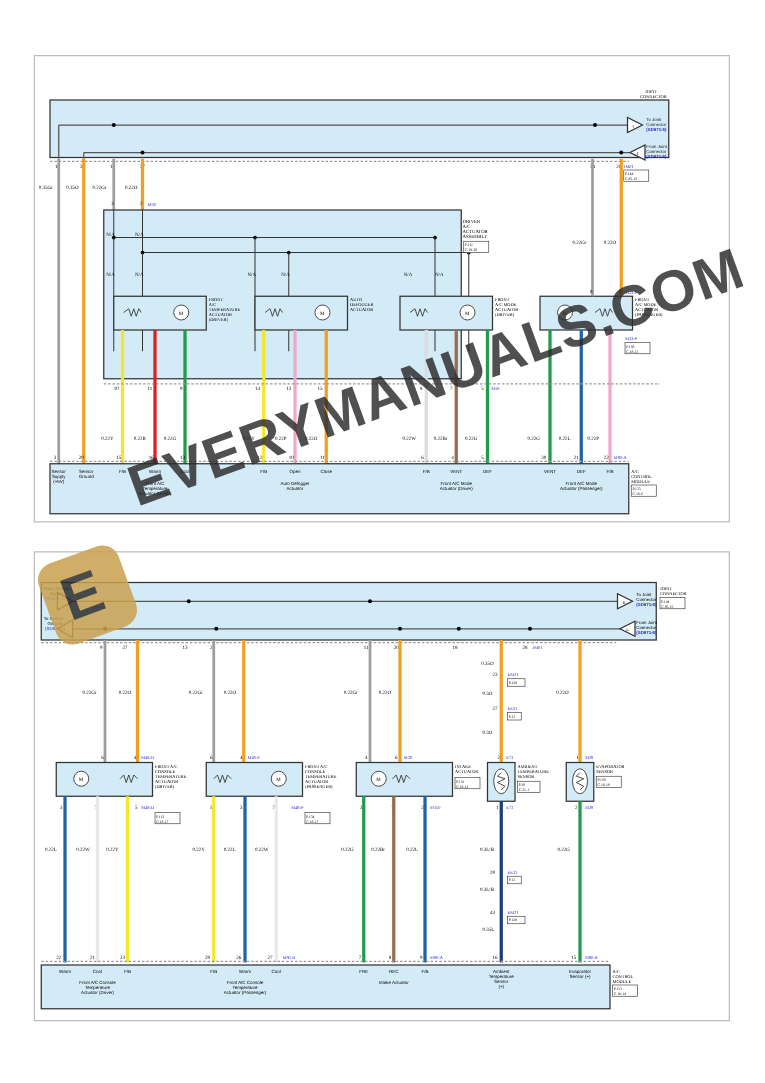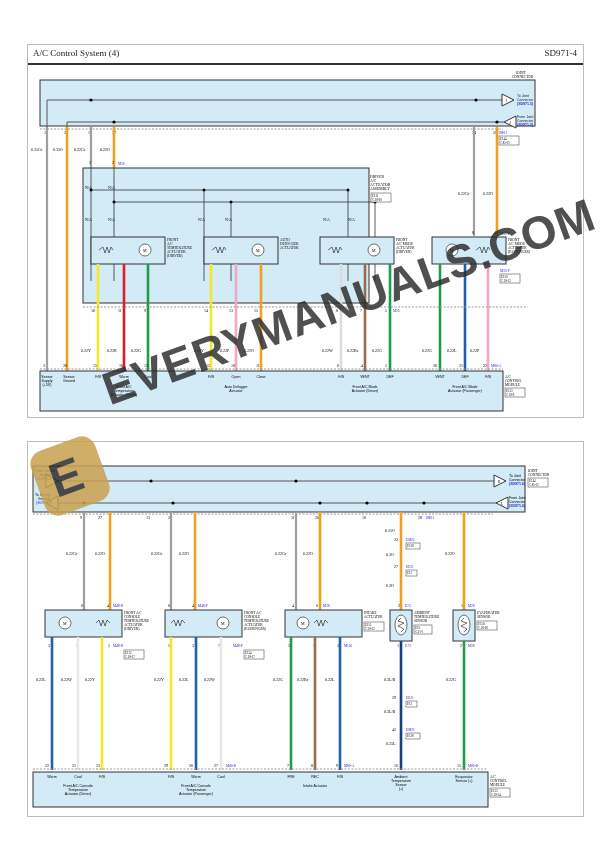--- a/index.html
+++ b/index.html
@@ -13,24 +13,20 @@
   svg{position:absolute;left:0;top:0;}
   .tiny{font-family:"Liberation Sans",sans-serif;}
   .wm{position:absolute;left:95px;top:365px;font-family:"Liberation Sans",sans-serif;font-weight:bold;font-size:46px;color:#2a2a2a;opacity:.82;transform:rotate(-20deg);transform-origin:left top;letter-spacing:1px;white-space:nowrap;}
   .logo{position:absolute;left:36px;top:442px;width:68px;height:68px;background:#c9a14e;border-radius:14px;transform:rotate(-20deg);opacity:.85;}
   .logo span{position:absolute;left:14px;top:6px;font-family:"Liberation Sans",sans-serif;font-weight:bold;font-size:48px;color:#2d2d2d;}
 </style>
 </head>
 <body>
 
 <div class="page p1">
-  <div class="hdr">
-    <span class="t">A/C Control System (4)</span>
-    <span class="c">SD971-4</span>
-  </div>
   <svg width="555" height="372" viewBox="0 0 555 372">
 
     <rect x="12" y="35" width="495" height="46" fill="#d3ebf7" stroke="#333" stroke-width="1"></rect>
     <line x1="19" y1="55" x2="474" y2="55" stroke="#555" stroke-width="1"></line>
     <line x1="19" y1="55" x2="19" y2="82" stroke="#555"></line>
     <line x1="39" y1="77" x2="476" y2="77" stroke="#555" stroke-width="1"></line>
     <line x1="39" y1="77" x2="39" y2="82" stroke="#555"></line>
     <circle cx="63" cy="55" r="1.6" fill="#000"></circle>
       <circle cx="448" cy="55" r="1.6" fill="#000"></circle>
     <circle cx="86" cy="77" r="1.6" fill="#000"></circle>

